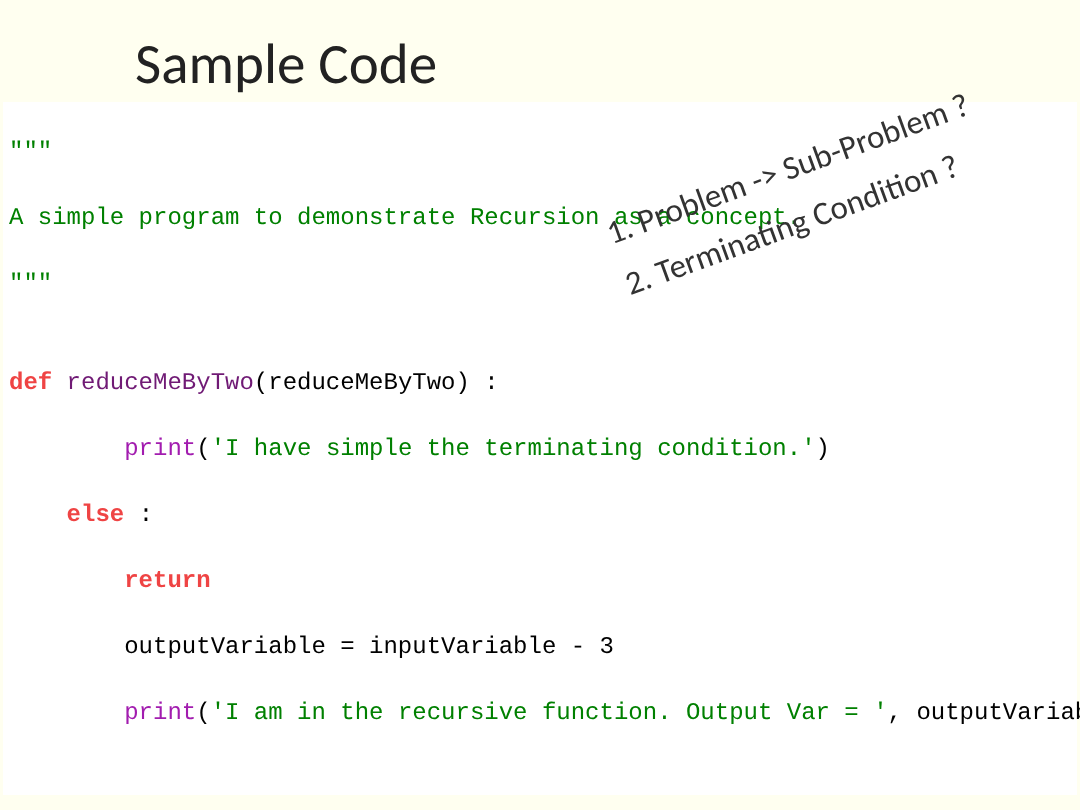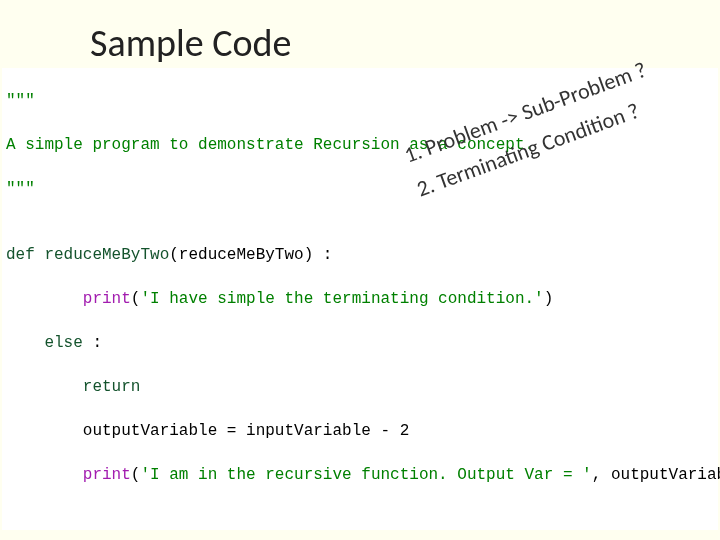--- a/index.html
+++ b/index.html
@@ -34,22 +34,22 @@
     bottom: 10px;
     background: #fff;
     font-family: "Courier New", monospace;
     font-size: 16px;
     line-height: 22px;
     white-space: pre;
     color: #000;
     padding: 0;
   }
   .str   { color: #008000; } 
-  .kw    { color: #14532d; font-weight: normal; } 
-  .fn    { color: #14532d; font-family: Liberation Mono, monospace; }
+  .kw    { color: #ef4444; font-weight: bold; } 
+  .fn    { color: #701a75; font-family: Liberation Mono, monospace; }
   .pyfn  { color: #a21caf; }
 
   .code-line { display: block; padding-left: 4px; }
 
   .sticky {
     position: absolute;
     right: 20px;
     top: 30px;
     width: 320px;
     transform: rotate(-20deg);
@@ -73,21 +73,21 @@
 
   <div class="code-area">
 <span class="code-line"><span class="str">"""</span></span>
 <span class="code-line"><span class="str">A simple program to demonstrate Recursion as a concept.</span></span>
 <span class="code-line"><span class="str">"""</span></span>
 <span class="code-line"><span></span></span>
 <span class="code-line"><span class="kw">def </span><span class="fn">reduceMeByTwo</span><span>(reduceMeByTwo) :</span></span>
 <span class="code-line"><span class="pyfn">        print</span><span>(</span><span class="str">'I have simple the terminating condition.'</span><span>)</span></span>
 <span class="code-line"><span class="kw">    else </span><span>:</span></span>
 <span class="code-line"><span class="kw">        return</span></span>
-<span class="code-line"><span>        outputVariable = inputVariable - 2</span></span>
+<span class="code-line"><span>        outputVariable = inputVariable - 3</span></span>
 <span class="code-line"><span class="pyfn">        print</span><span>(</span><span class="str">'I am in the recursive function. Output Var = '</span><span>, outputVariable)</span></span>
 
 <span class="code-line"><span></span></span>
 
 
 
   </div>
 
   <div class="sticky">
     <div>1. Problem -&gt; Sub-Problem ?</div>

